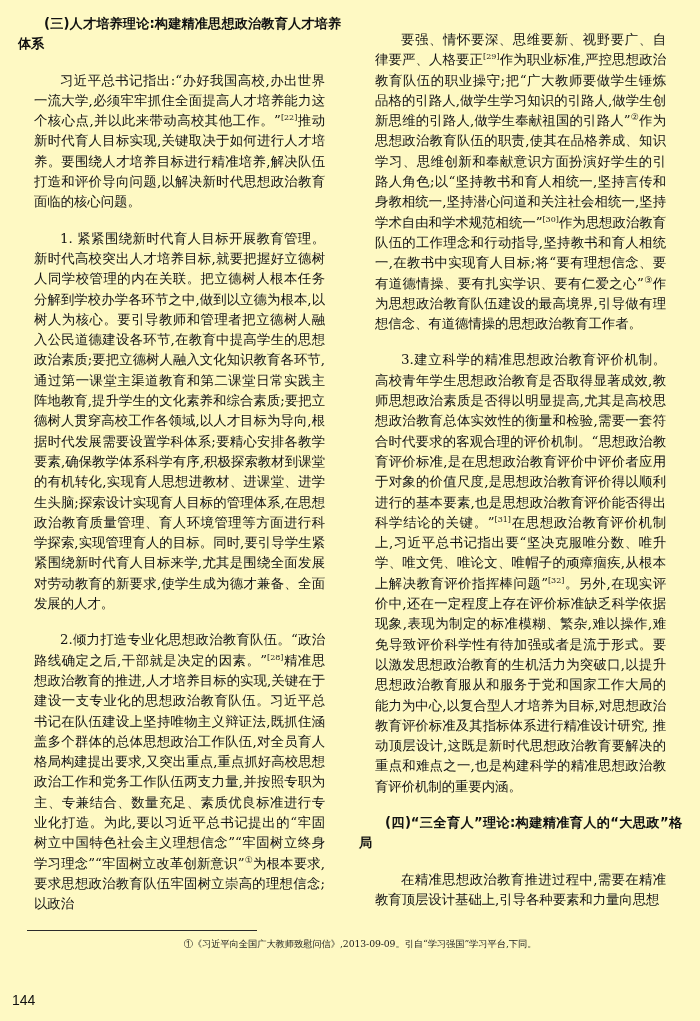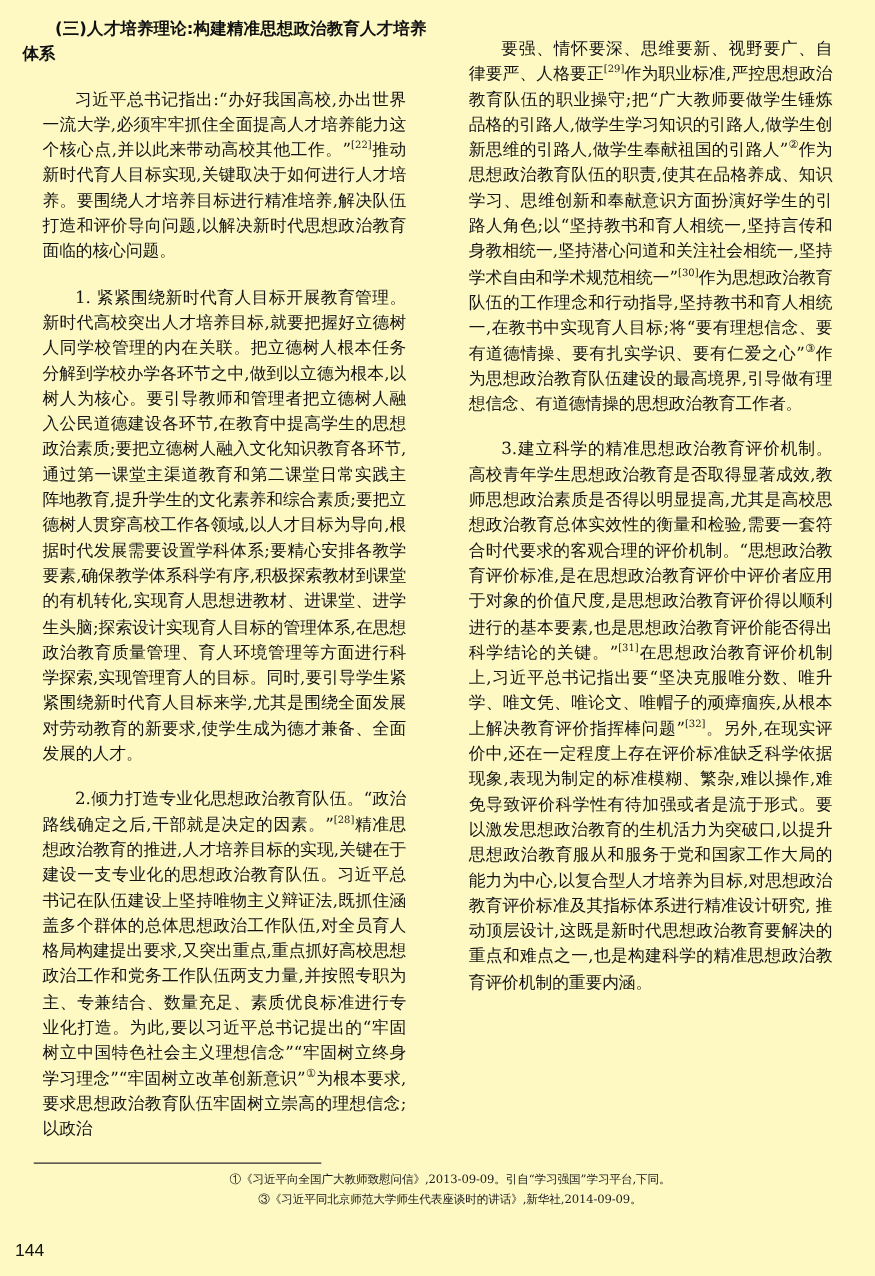--- a/index.html
+++ b/index.html
@@ -106,26 +106,27 @@
     <div class="col">
       <h2 class="heading">(三)人才培养理论:构建精准思想政治教育人才培养体系</h2>
       <p class="body">习近平总书记指出:“办好我国高校,办出世界一流大学,必须牢牢抓住全面提高人才培养能力这个核心点,并以此来带动高校其他工作。”<sup class="ref">[22]</sup>推动新时代育人目标实现,关键取决于如何进行人才培养。要围绕人才培养目标进行精准培养,解决队伍打造和评价导向问题,以解决新时代思想政治教育面临的核心问题。</p>
       <p class="body">1. 紧紧围绕新时代育人目标开展教育管理。新时代高校突出人才培养目标,就要把握好立德树人同学校管理的内在关联。把立德树人根本任务分解到学校办学各环节之中,做到以立德为根本,以树人为核心。要引导教师和管理者把立德树人融入公民道德建设各环节,在教育中提高学生的思想政治素质;要把立德树人融入文化知识教育各环节,通过第一课堂主渠道教育和第二课堂日常实践主阵地教育,提升学生的文化素养和综合素质;要把立德树人贯穿高校工作各领域,以人才目标为导向,根据时代发展需要设置学科体系;要精心安排各教学要素,确保教学体系科学有序,积极探索教材到课堂的有机转化,实现育人思想进教材、进课堂、进学生头脑;探索设计实现育人目标的管理体系,在思想政治教育质量管理、育人环境管理等方面进行科学探索,实现管理育人的目标。同时,要引导学生紧紧围绕新时代育人目标来学,尤其是围绕全面发展对劳动教育的新要求,使学生成为德才兼备、全面发展的人才。</p>
       <p class="body">2.倾力打造专业化思想政治教育队伍。“政治路线确定之后,干部就是决定的因素。”<sup class="ref">[28]</sup>精准思想政治教育的推进,人才培养目标的实现,关键在于建设一支专业化的思想政治教育队伍。习近平总书记在队伍建设上坚持唯物主义辩证法,既抓住涵盖多个群体的总体思想政治工作队伍,对全员育人格局构建提出要求,又突出重点,重点抓好高校思想政治工作和党务工作队伍两支力量,并按照专职为主、专兼结合、数量充足、素质优良标准进行专业化打造。为此,要以习近平总书记提出的“牢固树立中国特色社会主义理想信念”“牢固树立终身学习理念”“牢固树立改革创新意识”<sup class="circ">①</sup>为根本要求,要求思想政治教育队伍牢固树立崇高的理想信念;以政治</p>
     </div>
 
     <div class="col">
       <p class="body">要强、情怀要深、思维要新、视野要广、自律要严、人格要正<sup class="ref">[29]</sup>作为职业标准,严控思想政治教育队伍的职业操守;把“广大教师要做学生锤炼品格的引路人,做学生学习知识的引路人,做学生创新思维的引路人,做学生奉献祖国的引路人”<sup class="circ">②</sup>作为思想政治教育队伍的职责,使其在品格养成、知识学习、思维创新和奉献意识方面扮演好学生的引路人角色;以“坚持教书和育人相统一,坚持言传和身教相统一,坚持潜心问道和关注社会相统一,坚持学术自由和学术规范相统一”<sup class="ref">[30]</sup>作为思想政治教育队伍的工作理念和行动指导,坚持教书和育人相统一,在教书中实现育人目标;将“要有理想信念、要有道德情操、要有扎实学识、要有仁爱之心”<sup class="circ">③</sup>作为思想政治教育队伍建设的最高境界,引导做有理想信念、有道德情操的思想政治教育工作者。</p>
       <p class="body">3.建立科学的精准思想政治教育评价机制。高校青年学生思想政治教育是否取得显著成效,教师思想政治素质是否得以明显提高,尤其是高校思想政治教育总体实效性的衡量和检验,需要一套符合时代要求的客观合理的评价机制。“思想政治教育评价标准,是在思想政治教育评价中评价者应用于对象的价值尺度,是思想政治教育评价得以顺利进行的基本要素,也是思想政治教育评价能否得出科学结论的关键。”<sup class="ref">[31]</sup>在思想政治教育评价机制上,习近平总书记指出要“坚决克服唯分数、唯升学、唯文凭、唯论文、唯帽子的顽瘴痼疾,从根本上解决教育评价指挥棒问题”<sup class="ref">[32]</sup>。另外,在现实评价中,还在一定程度上存在评价标准缺乏科学依据现象,表现为制定的标准模糊、繁杂,难以操作,难免导致评价科学性有待加强或者是流于形式。要以激发思想政治教育的生机活力为突破口,以提升思想政治教育服从和服务于党和国家工作大局的能力为中心,以复合型人才培养为目标,对思想政治教育评价标准及其指标体系进行精准设计研究, 推动顶层设计,这既是新时代思想政治教育要解决的重点和难点之一,也是构建科学的精准思想政治教育评价机制的重要内涵。</p>
+      <h2 class="heading">(四)“三全育人”理论:构建精准育人的“大思政”格局</h2>
+      <p class="body">在精准思想政治教育推进过程中,需要在精准教育顶层设计基础上,引导各种要素和力量向思想</p>
     </div>
 
   </div>
 
   <div class="fn-rule"></div>
 
   <div class="footnotes">
     <div class="fn">①《习近平向全国广大教师致慰问信》,2013-09-09。引自“学习强国”学习平台,下同。</div>
-    <div class="fn">③《习近平同北京师范大学师生代表座谈时的讲话》,新华社,2014-09-09。</div>
   </div>
 
   <div class="pageno">144</div>
 
 </div>
 
 </body></html>

